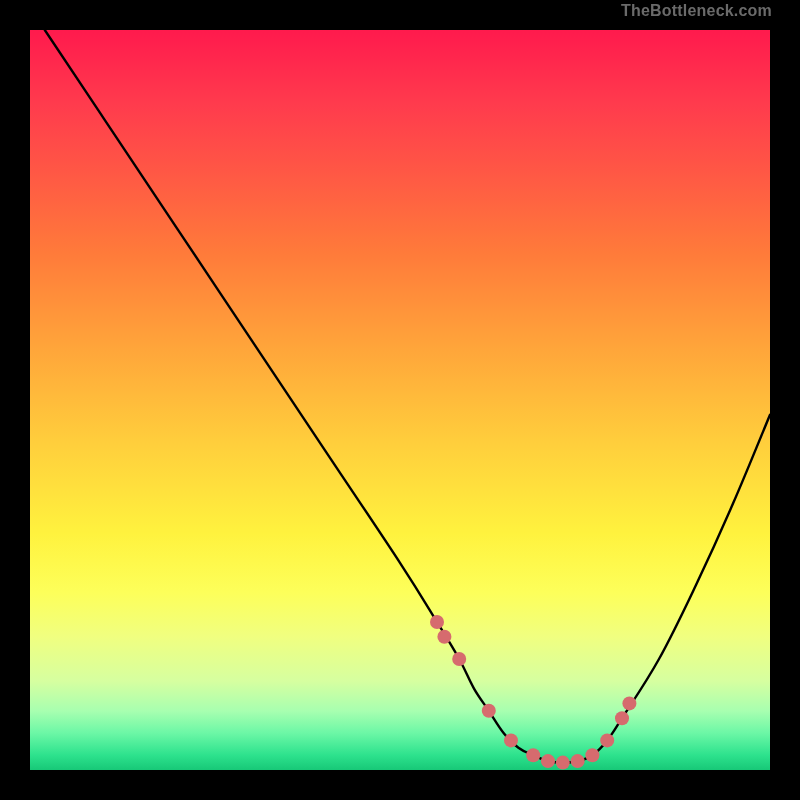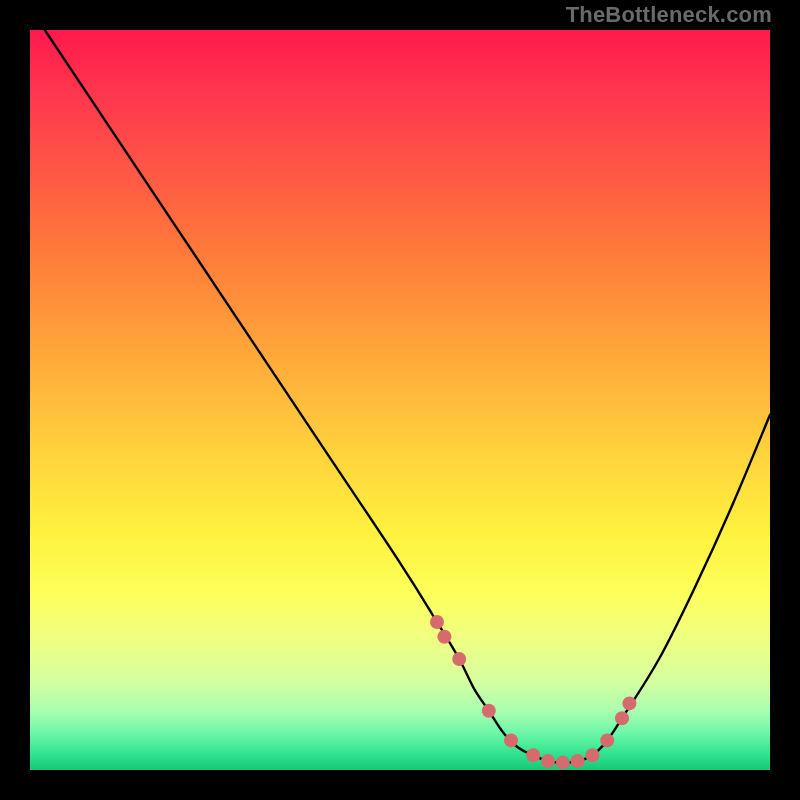--- a/index.html
+++ b/index.html
@@ -39,21 +39,21 @@
       #6cf7a6 95%,
       #2de28d 98%,
       #17c877 100%
     );
   }
   .watermark {
     position: absolute;
     top: 2px;
     right: 28px;
     font-family: Arial, Helvetica, sans-serif;
-    font-size: 22px;
+    font-size: 16px;
     font-weight: bold;
     color: #6a6a6a;
     letter-spacing: 0.2px;
     user-select: none;
   }
   svg.curve {
     position: absolute;
     top: 0;
     left: 0;
     width: 740px;

